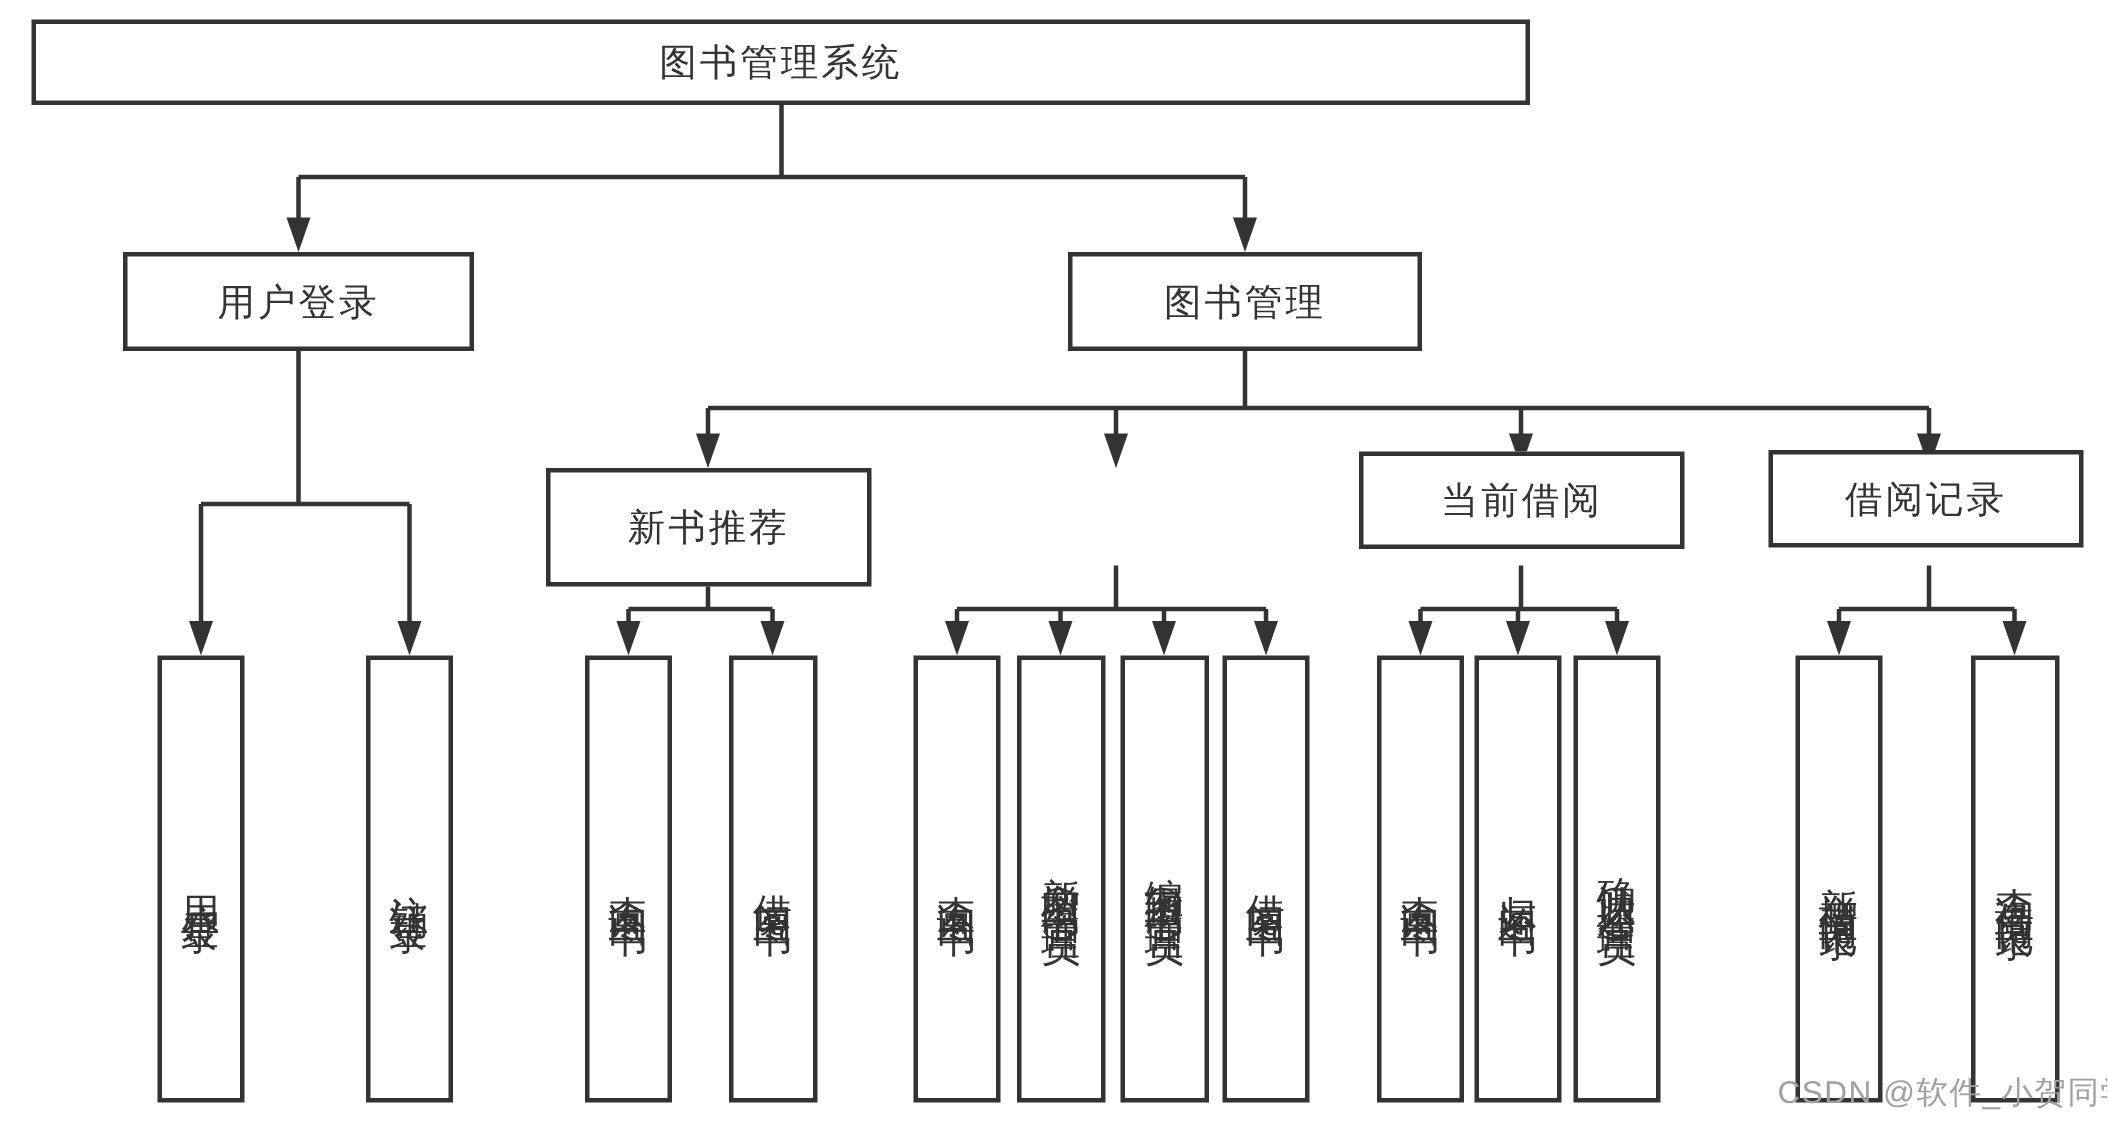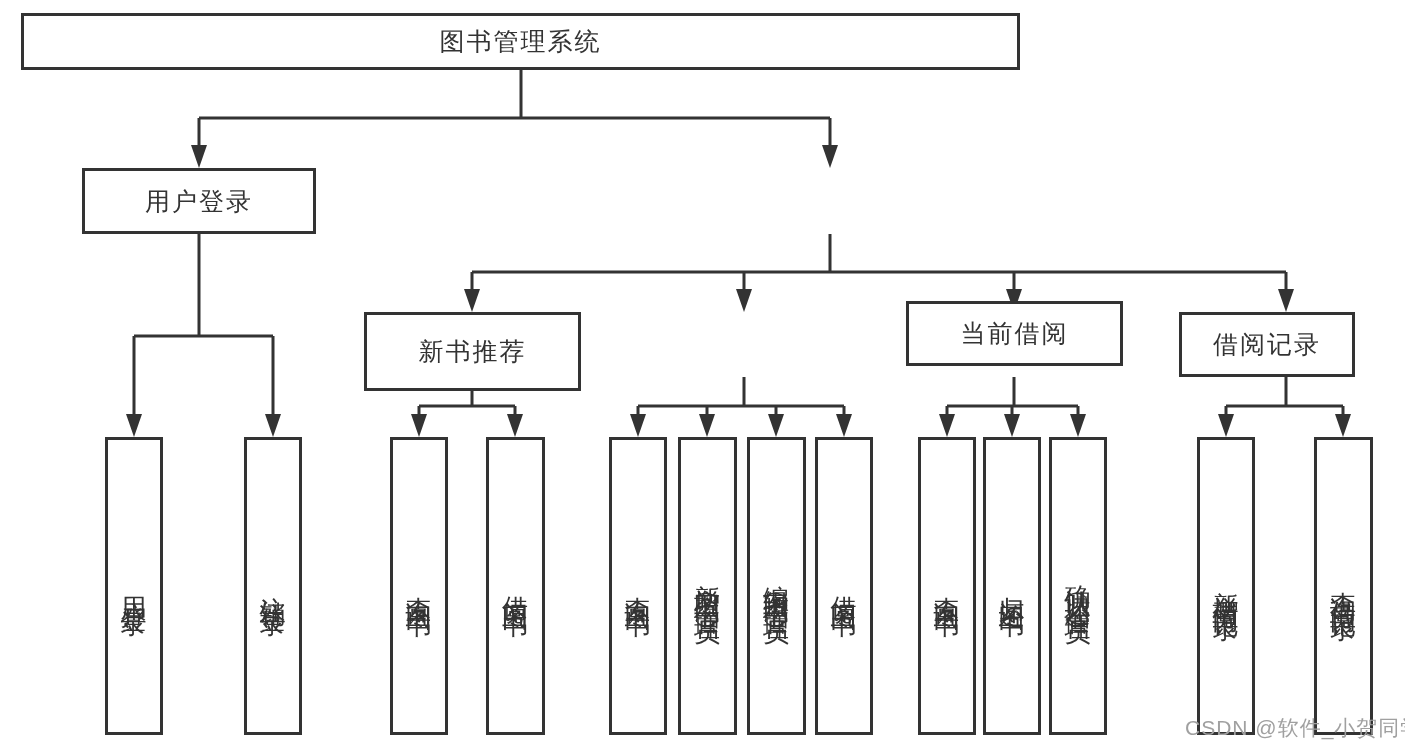--- a/index.html
+++ b/index.html
@@ -108,28 +108,31 @@
     </g>
   </svg>
 
   <div class="node" style="left:21px;top:13px;width:999px;height:57px">
     <span class="lbl">图书管理系统</span>
   </div>
 
   <div class="node" style="left:82px;top:168px;width:234px;height:66px">
     <span class="lbl">用户登录</span>
   </div>
+  <div class="node" style="left:712px;top:168px;width:236px;height:66px">
+    <span class="lbl">图书管理</span>
+  </div>
 
   <div class="node" style="left:364px;top:312px;width:217px;height:79px">
     <span class="lbl">新书推荐</span>
   </div>
   <div class="node" style="left:906px;top:301px;width:217px;height:65px">
     <span class="lbl">当前借阅</span>
   </div>
-  <div class="node" style="left:1179px;top:312px;width:176px;height:65px">
+  <div class="node" style="left:1179px;top:300px;width:210px;height:65px">
     <span class="lbl">借阅记录</span>
   </div>
 
   <div class="node" style="left:105px;top:437px;width:58px;height:298px">
     <span class="vlbl">用户登录</span>
   </div>
   <div class="node" style="left:244px;top:437px;width:58px;height:298px">
     <span class="vlbl">注销登录</span>
   </div>
 

